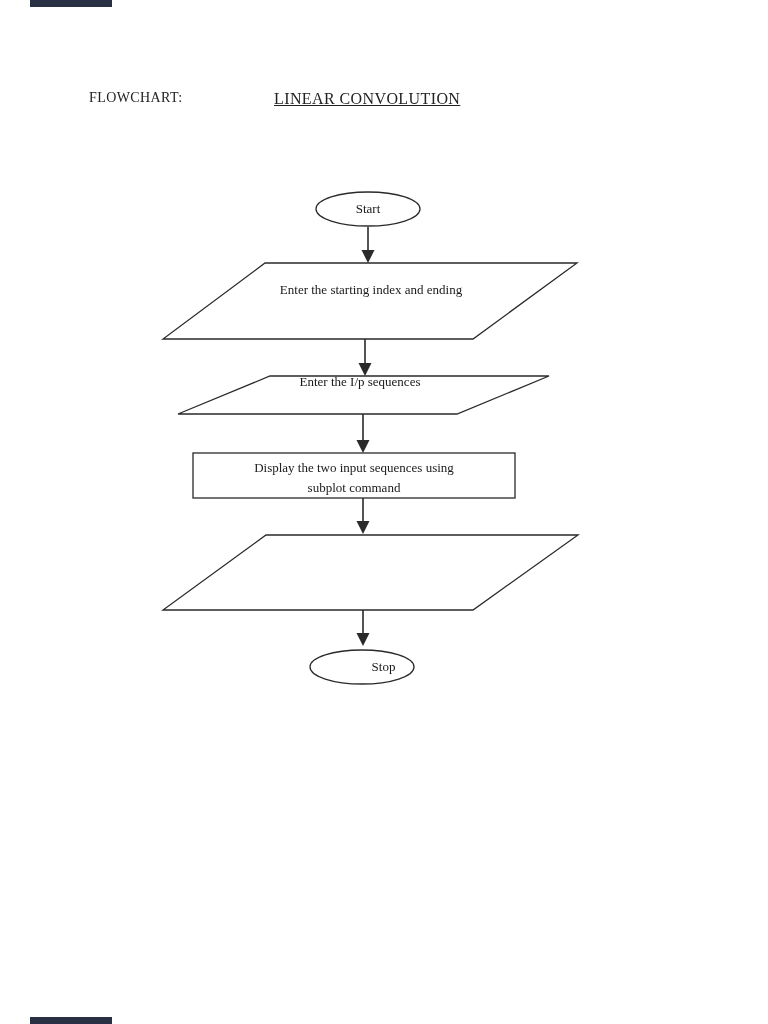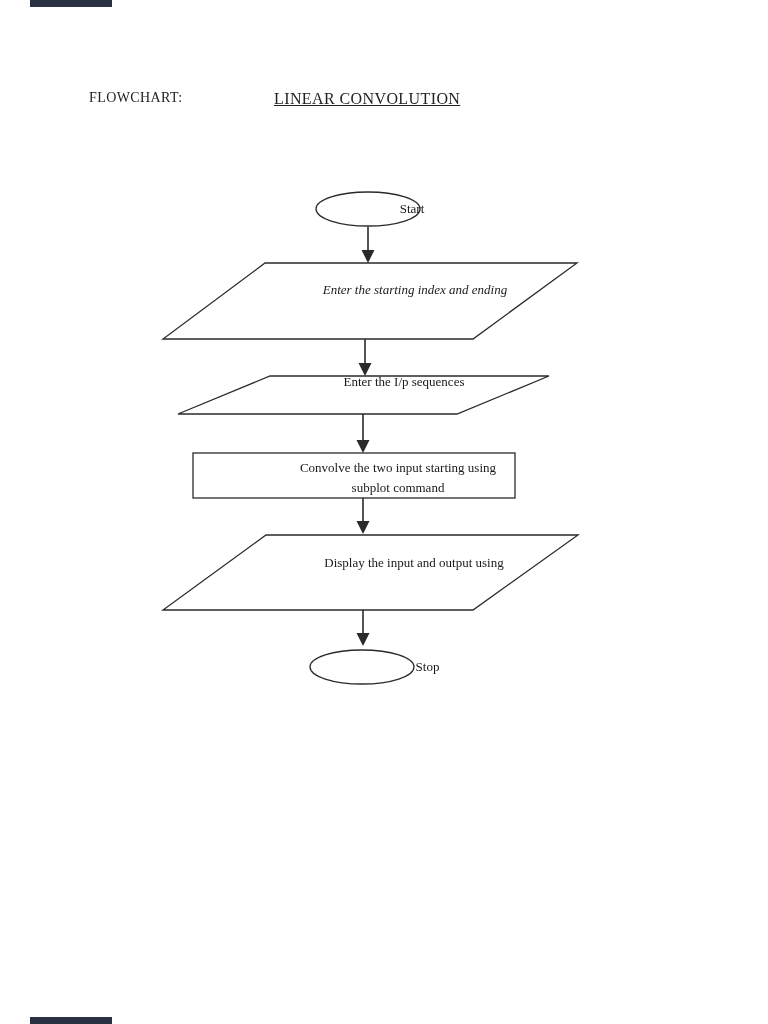--- a/index.html
+++ b/index.html
@@ -28,24 +28,24 @@
     text-decoration: underline;
   }
 
   svg.flow { position: absolute; left: 0; top: 0; }
   .shape { fill: #ffffff; stroke: #2a2a2a; stroke-width: 1.3; }
   .conn  { stroke: #2a2a2a; stroke-width: 1.6; }
   .ahead { stroke: none; }
 
   .node-label {
     position: absolute; text-align: center;
-    font-size: 13px; color: #191919; padding-left: 44px;
+    font-size: 13px; color: #191919;
   }
   .lbl-start { left: 316px; top: 199px; width: 104px; line-height: 20px; }
-  .lbl-p1    { left: 221px; top: 280px; width: 300px; line-height: 19px; font-style: italic; }
+  .lbl-p1    { left: 221px; top: 280px; width: 300px; line-height: 19px; }
   .lbl-p2    { left: 210px; top: 374px; width: 300px; line-height: 15px; }
   .lbl-rect  { left: 204px; top: 458px; width: 300px; line-height: 20px; }
   .lbl-p3    { left: 220px; top: 552px; width: 300px; line-height: 22px; }
   .lbl-stop  { left: 320px; top: 657px; width: 127px; line-height: 20px; }
 </style>
 </head>
 <body>
 
 <div class="page-gap top"></div>
 <div class="page-gap bottom"></div>
@@ -87,21 +87,20 @@
 
 <div class="node-label lbl-start">Start</div>
 
 <div class="node-label lbl-p1">
   <div>Enter the starting index and ending</div>
 </div>
 
 <div class="node-label lbl-p2">Enter the I/p sequences</div>
 
 <div class="node-label lbl-rect">
-  <div>Convolve the two input starting using</div>
+  <div>Display the two input sequences using</div>
   <div>subplot command</div>
 </div>
 
 <div class="node-label lbl-p3">
-  <div>Display the input and output using</div>
 </div>
 
 <div class="node-label lbl-stop">Stop</div>
 
 </body></html>

